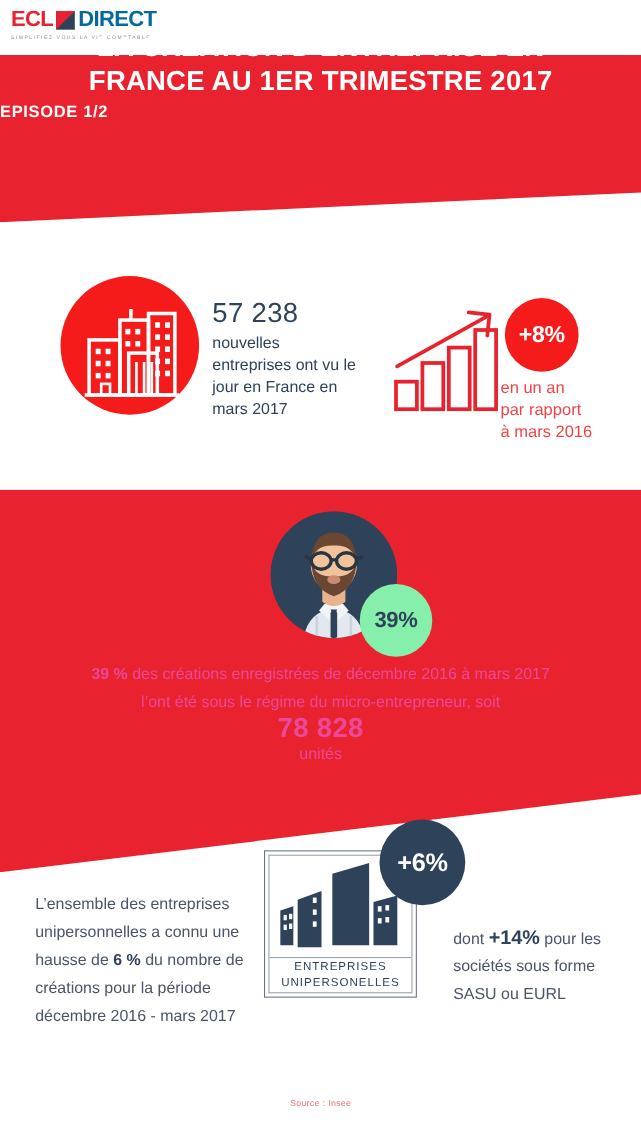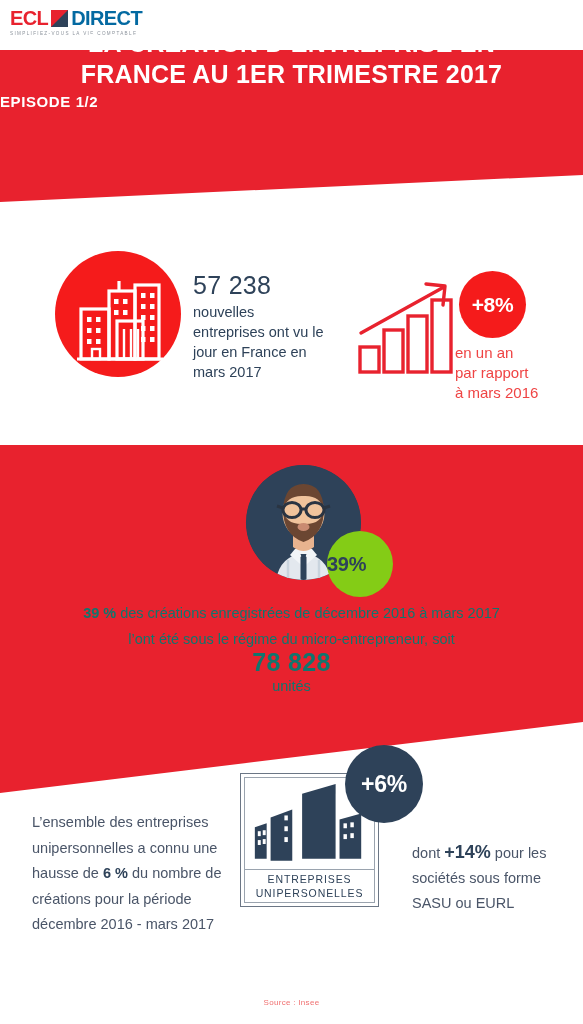--- a/index.html
+++ b/index.html
@@ -178,35 +178,36 @@
     width: 115px; height: 115px;
     border-radius: 50%;
     background: #2E4259;
     overflow: hidden;
   }
   .badge39 {
     position: absolute;
     left: 327px; top: 531px;
     width: 66px; height: 66px;
     border-radius: 50%;
-    background: #84cc16;
+    background: #86efac;
     display: flex;
     align-items: center;
+    justify-content: center;
   }
   .badge39 span {
     color: #2E4259;
     font-size: 20px;
     font-weight: bold;
     letter-spacing: -0.3px;
   }
   .s2-line {
     position: absolute;
     width: 583px;
     text-align: center;
-    color: #0f766e;
+    color: #ec4899;
   }
   .s2-l1 { top: 605px; font-size: 14.5px; }
   .s2-l2 { top: 631px; font-size: 14.5px; }
   .s2-num { top: 648px; font-size: 25px; font-weight: bold; letter-spacing: 0.3px; }
   .s2-unit { top: 678px; font-size: 14.5px; }
   .s2-line b { font-weight: bold; }
 
   
   .uni-box {
     position: absolute;

